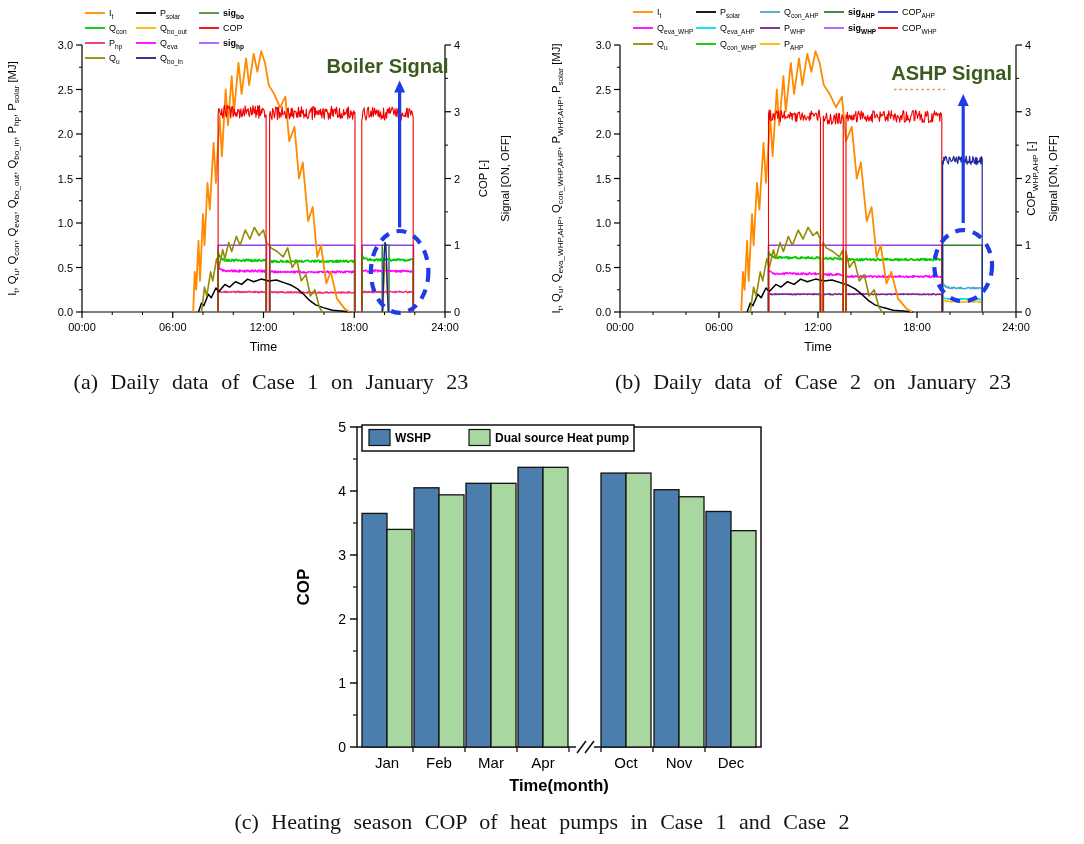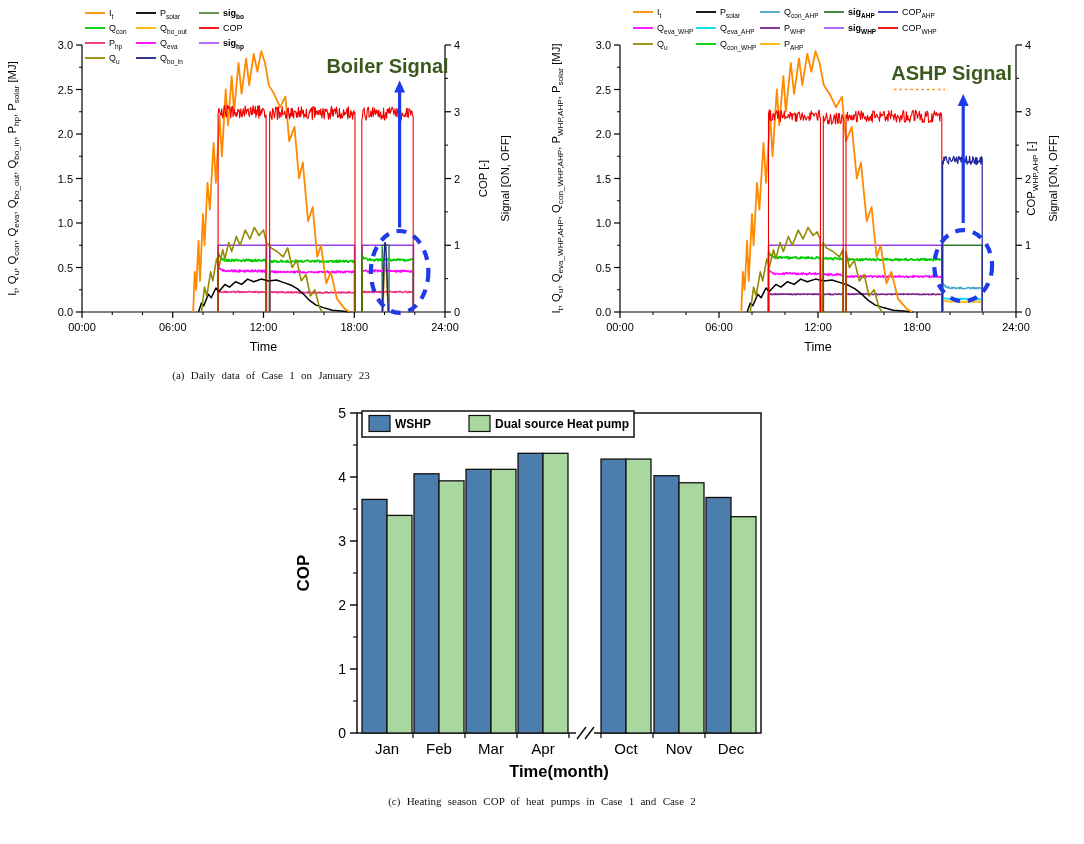--- a/index.html
+++ b/index.html
@@ -1,21 +1,21 @@
 <!DOCTYPE html>
 <html><head>
 <meta charset="utf-8">
 <style>
   html,body{margin:0;padding:0;background:#ffffff;}
   .canvas{position:relative;width:1084px;height:844px;background:#fff;overflow:hidden;
           font-family:"Liberation Sans",sans-serif;}
   .row-top{display:flex;}
   .fig{width:542px;display:flex;flex-direction:column;align-items:center;}
   .fig svg{display:block;}
-  .cap{font-family:"Liberation Serif","DejaVu Serif",serif;font-size:11px;color:#141414;
+  .cap{font-family:"Liberation Serif","DejaVu Serif",serif;font-size:22px;color:#141414;
        text-align:center;margin-top:9px;word-spacing:0.32em;}
   .fig-c{width:100%;display:flex;flex-direction:column;align-items:center;margin-top:20px;}
   .cap-c{margin-top:14px;}
 </style>
 </head>
 <body>
 
 <div class="canvas">
   <div class="row-top">
     <figure class="fig" style="margin:0;">
@@ -296,20 +296,21 @@
           <path d="M304.0 312.0L304.0 115.1L304.7 117.9L305.4 112.3L306.0 120.9L306.7 117.8L307.3 115.1L308.0 116.3L308.6 119.2L309.3 115.2L309.9 120.1L310.6 119.4L311.3 114.9L311.9 119.6L312.6 115.0L313.2 115.1L313.9 111.2L314.5 121.8L315.2 121.7L315.8 114.4L316.5 111.1L317.2 114.0L317.8 114.6L318.5 119.5L319.1 110.9L319.8 112.9L320.4 118.8L321.1 112.7L321.7 115.4L322.4 117.9L323.1 119.2L323.7 116.5L324.4 121.4L325.0 119.7L325.7 115.4L326.3 118.5L327.0 121.2L327.6 117.6L328.3 116.5L329.0 120.5L329.6 114.3L330.3 122.2L330.9 110.8L331.6 112.2L332.2 111.4L332.9 117.9L333.5 117.1L334.2 115.5L334.9 114.2L335.5 116.6L336.2 117.6L336.8 117.9L337.5 121.5L338.1 111.9L338.8 116.9L339.4 114.4L340.1 114.9L340.8 115.7L341.4 112.0L342.1 111.5L342.7 116.2L343.4 120.9L344.0 117.2L344.7 119.2L345.3 114.5L346.0 121.1L346.7 110.9L347.3 114.1L348.0 115.5L348.6 118.6L349.3 110.6L349.9 115.4L350.6 115.7L351.2 115.6L351.9 120.2L352.6 113.7L353.2 114.2L353.9 118.8L354.5 121.9L355.2 115.8L355.8 115.3L356.5 117.6L357.1 117.7L357.8 122.3L358.5 116.0L359.1 115.3L359.8 119.8L360.4 115.3L361.1 110.6L361.7 110.9L362.4 121.7L363.0 122.0L363.7 121.5L364.4 111.8L365.0 120.3L365.7 115.5L366.3 119.4L367.0 119.0L367.6 122.1L368.3 119.8L368.9 115.5L369.6 115.3L370.3 111.4L370.9 110.5L371.6 111.1L372.2 120.6L372.9 120.0L373.5 110.4L374.2 111.2L374.8 113.5L375.5 118.4L376.2 114.6L376.8 114.8L377.5 111.2L378.1 119.9L378.8 115.5L379.4 114.3L380.1 122.3L380.7 119.0L381.4 122.1L382.1 122.4L382.7 119.4L383.4 111.9L384.0 116.2L384.7 115.9L385.3 111.0L386.0 113.1L386.6 122.4L387.3 122.0L388.0 121.8L388.6 120.5L389.3 121.9L389.9 113.6L390.6 121.6L391.2 116.9L391.9 113.7L392.5 110.8L393.2 115.1L393.9 114.1L394.5 112.6L395.2 115.9L395.8 114.4L396.5 113.9L397.1 113.9L397.8 121.3L398.4 112.8L399.1 113.1L399.8 117.5L399.8 312.0" fill="none" stroke="#F20000" stroke-width="1.1" stroke-linejoin="round"></path>
           <path d="M400.6 312.0L400.6 161.1L401.2 164.2L401.9 157.0L402.6 160.3L403.2 157.1L403.9 156.6L404.5 158.0L405.2 161.5L405.9 162.6L406.5 164.0L407.2 157.3L407.8 157.6L408.5 159.6L409.2 161.5L409.8 160.9L410.5 160.5L411.1 157.7L411.8 156.4L412.5 160.2L413.1 161.8L413.8 159.0L414.4 157.2L415.1 161.7L415.8 163.4L416.4 156.6L417.1 156.9L417.7 159.7L418.4 157.6L419.1 162.2L419.7 156.9L420.4 159.2L421.0 156.0L421.7 159.0L422.4 160.9L423.0 162.9L423.7 159.3L424.3 156.2L425.0 164.3L425.7 161.3L426.3 162.2L427.0 162.9L427.6 156.4L428.3 162.1L429.0 164.5L429.6 161.3L430.3 162.1L430.9 156.7L431.6 159.0L432.3 163.1L432.9 163.4L433.6 157.7L434.2 164.8L434.9 157.5L435.6 163.8L436.2 161.3L436.9 161.2L437.5 161.9L438.2 157.7L438.9 163.9L439.5 156.6L440.2 158.4L440.2 312.0" fill="none" stroke="#20249A" stroke-width="1.2" stroke-linejoin="round"></path>
           <line x1="351.90000000000003" y1="89.5" x2="403.05" y2="89.5" stroke="#FF9020" stroke-width="1.6" stroke-dasharray="2.5 3"></line>
           <text x="409.65000000000003" y="80.47999999999999" font-size="20" text-anchor="middle" fill="#3C5A1E" font-family="&quot;Liberation Sans&quot;,sans-serif" font-weight="bold">ASHP Signal</text>
           <g>
             <line x1="421.2" y1="223" x2="421.2" y2="103.94999999999996" stroke="#1F3BE8" stroke-width="3.2"></line>
             <polygon points="421.2,93.94999999999996 415.7,105.94999999999996 426.7,105.94999999999996" fill="#1F3BE8"></polygon>
           </g>
           <ellipse cx="421.2" cy="265.72" rx="28.875" ry="35.6" fill="none" stroke="#1F3BE8" stroke-width="4.2" stroke-dasharray="10 8"></ellipse>
         </svg>
+      <figcaption class="cap">(b) Daily data of Case 2 on January 23</figcaption>
     </figure>
   </div>
   <figure class="fig-c" style="margin-left:0;margin-right:0;">
     <svg width="524" height="380" viewBox="0 0 524 380" style="margin-left:18px;">
         <g>
           <rect x="68" y="12" width="404" height="320" fill="none" stroke="#111" stroke-width="1.5"></rect>
           <line x1="61" y1="332" x2="68" y2="332" stroke="#111" stroke-width="1.5"></line>
           <line x1="64" y1="300" x2="68" y2="300" stroke="#111" stroke-width="1.2"></line>
           <line x1="61" y1="268" x2="68" y2="268" stroke="#111" stroke-width="1.5"></line>
           <line x1="64" y1="236" x2="68" y2="236" stroke="#111" stroke-width="1.2"></line>

